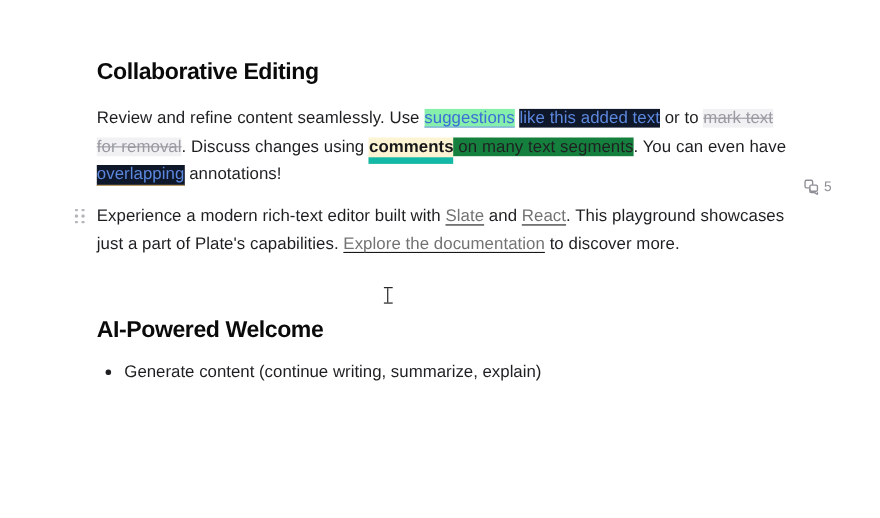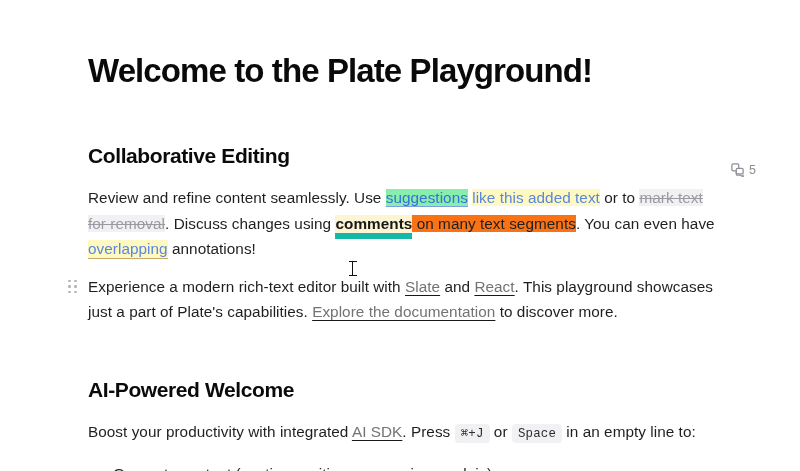--- a/index.html
+++ b/index.html
@@ -67,41 +67,41 @@
   .sugg-ins-strong {
     color: #3b6fd4;
     background: #86efac;
     text-decoration: underline;
     text-decoration-color: #7d9ee4;
     text-underline-offset: 3px;
     text-decoration-thickness: 1.4px;
   }
   .sugg-ins {
     color: #5b87dd;
-    background: #fef9c3;
+    background: #0f172a;
   }
   .sugg-del {
     color: #9a9aa2;
     background: #f1f1f3;
     text-decoration: line-through;
     text-decoration-color: #9a9aa2;
     text-decoration-thickness: 1.2px;
   }
   .comment-mark {
     background: #fdf4d3;
     font-weight: 700;
     color: #18181b;
     border-bottom: 6px solid #14b8a6;
     padding-bottom: 1px;
   }
   .comment-plain {
-    background: #f97316;
+    background: #15803d;
   }
   .comment-overlap {
-    background: #fef9c3;
+    background: #0f172a;
     color: #5b87dd;
     border-bottom: 1.5px solid #caa86a;
     padding-bottom: 1px;
   }
   .link {
     color: #737373;
     text-decoration: underline;
     text-decoration-color: #18181b;
     text-underline-offset: 3px;
     text-decoration-thickness: 1.2px;
@@ -201,39 +201,37 @@
   .caret .tt { top: 1px; }
   .caret .tb { top: 14.5px; }
 </style>
 </head>
 <body>
 
 <div class="page">
 
   <div class="doc">
 
-    <h1 class="h1">Welcome to the Plate Playground!</h1>
 
     <h2 class="h2 collab">Collaborative Editing</h2>
 
     <p class="para p1"><span>Review and refine content seamlessly. Use </span><span class="sugg-ins-strong">suggestions</span><span> </span><span class="sugg-ins">like this added text</span><span> or to </span><span class="sugg-del">mark text for removal</span><span>. Discuss changes using </span><span class="comment-mark">comments</span><span class="comment-plain"> on many text segments</span><span>. You can even have </span><span class="comment-overlap">overlapping</span><span> annotations!</span></p>
 
     <p class="para p2">
       <span class="drag-handle">
           <i></i>
           <i></i>
           <i></i>
           <i></i>
           <i></i>
           <i></i>
         </span><span>Experience a modern rich-text editor built with </span><span class="link">Slate</span><span> and </span><span class="link">React</span><span>. This playground showcases just a part of Plate's capabilities. </span><span class="link">Explore the documentation</span><span> to discover more.</span></p>
 
     <h2 class="h2 ai">AI-Powered Welcome</h2>
 
-    <p class="para p3"><span>Boost your productivity with integrated </span><span class="link">AI SDK</span><span>. Press </span><span class="kbd">⌘+J</span><span> or </span><span class="kbd">Space</span><span> in an empty line to:</span></p>
 
     <ul class="list">
       <li>Generate content (continue writing, summarize, explain)</li>
 
     </ul>
 
   </div>
 
   <div class="comment-badge">
     <span>

